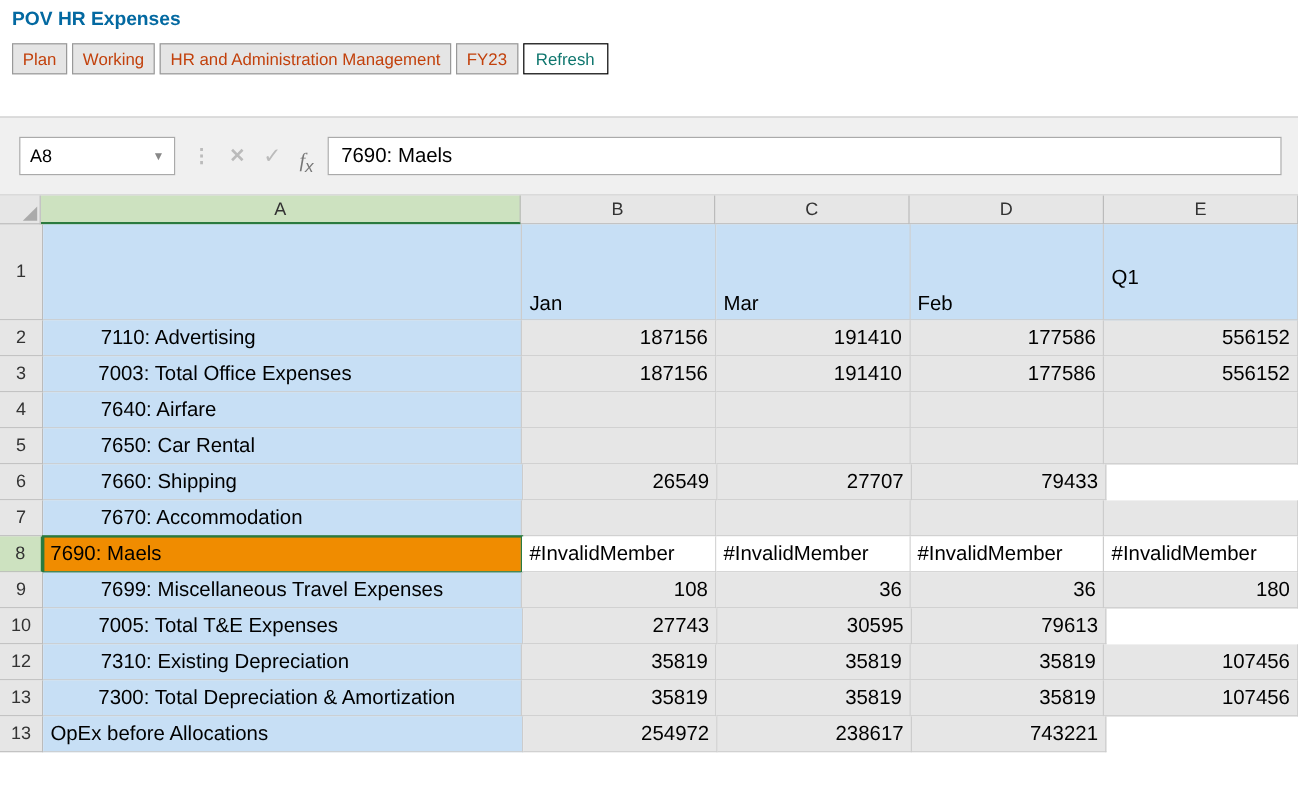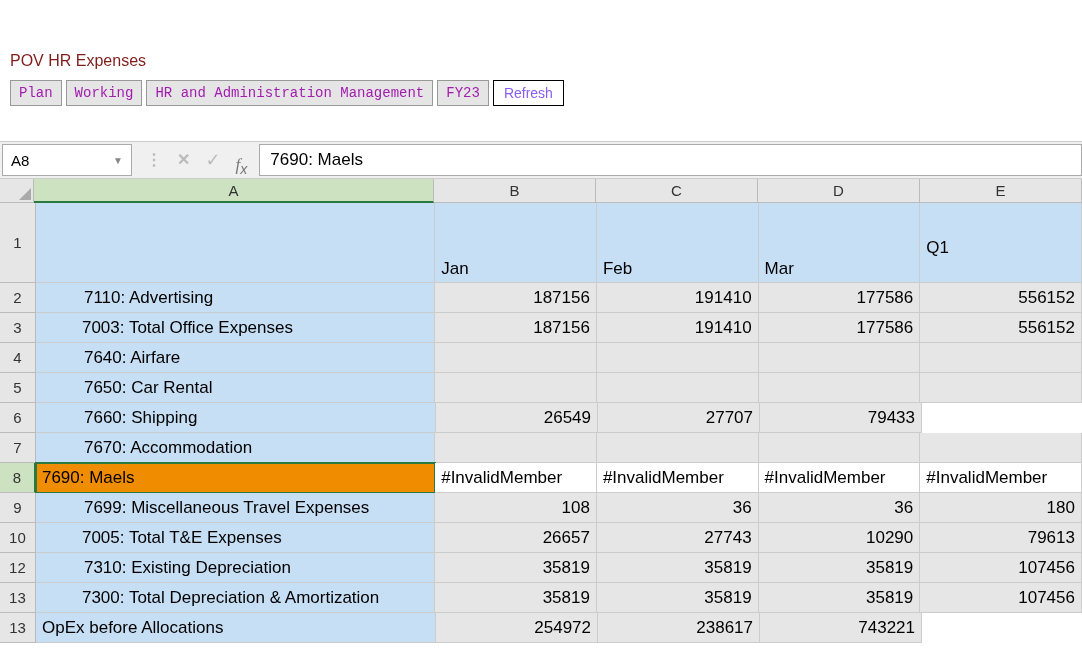--- a/index.html
+++ b/index.html
@@ -9,55 +9,53 @@
     body {
       margin: 0;
       padding: 0;
       background: #ffffff;
       overflow: hidden;
     }
     .header-section {
       padding: 8px 10px 0 10px;
     }
     .title {
-      color: #7f1d1d;
-      font-weight: normal;
+      color: #0369a1;
+      font-weight: bold;
       font-size: 16px;
-      margin-top: 44px;
     }
     .pov-row {
       margin-top: 10px;
       display: flex;
       gap: 4px;
       padding: 0 10px 10px 10px;
     }
     .pov-chip {
       background: #e5e5e5;
       border: 1px solid #999;
-      color: #a21caf;
+      color: #c2410c;
       padding: 4px 8px;
       font-size: 14px;
-      font-family: Liberation Mono, monospace;
     }
     .refresh-btn {
       background: #fff;
       border: 1px solid #000;
-      color: #8b5cf6;
+      color: #0f766e;
       padding: 4px 10px;
       font-size: 14px;
       cursor: pointer;
     }
     .namebox-row {
       display: flex;
       align-items: center;
       background: #f0f0f0;
       border-top: 1px solid #ccc;
       border-bottom: 1px solid #ccc;
       margin-top: 25px;
-      padding: 0;
+      padding: 14px;
     }
     .namebox {
       width: 130px;
       height: 32px;
       background: #fff;
       border: 1px solid #aaa;
       padding: 4px 8px;
       font-size: 15px;
       display: flex;
       align-items: center;
@@ -247,22 +245,22 @@
       <div class="col-header col-c">C</div>
       <div class="col-header col-d">D</div>
       <div class="col-header col-e">E</div>
     </div>
   </div>
 
   <div class="row row1">
     <div class="row-header" style="height:80px">1</div>
     <div class="cell cell-a"></div>
     <div class="cell cell-data" style="background:#c7dff5;justify-content:flex-start">Jan</div>
+    <div class="cell cell-data" style="background:#c7dff5;justify-content:flex-start">Mar</div>
     <div class="cell cell-data" style="background:#c7dff5;justify-content:flex-start">Feb</div>
-    <div class="cell cell-data" style="background:#c7dff5;justify-content:flex-start">Mar</div>
     <div class="cell cell-data cell-e" style="background:#c7dff5;justify-content:flex-start">
       <span class="q1-label">Q1</span>
     </div>
   </div>
 
   <div id="data-rows">
       <div class="row">
         <div class="row-header">2</div>
         <div class="cell cell-a indent-2">7110: Advertising</div>
         <div class="cell cell-data gray-bg">187156</div>
@@ -321,23 +319,22 @@
         <div class="row-header">9</div>
         <div class="cell cell-a indent-2">7699: Miscellaneous Travel Expenses</div>
         <div class="cell cell-data gray-bg">108</div>
         <div class="cell cell-data gray-bg">36</div>
         <div class="cell cell-data gray-bg">36</div>
         <div class="cell cell-data gray-bg">180</div>
       </div>
       <div class="row">
         <div class="row-header">10</div>
         <div class="cell cell-a indent-1">7005: Total T&amp;E Expenses</div>
-        <div class="cell cell-data gray-bg">26657</div>
         <div class="cell cell-data gray-bg">27743</div>
-        <div class="cell cell-data gray-bg">10290</div>
+        <div class="cell cell-data gray-bg">30595</div>
         <div class="cell cell-data gray-bg">79613</div>
       </div>
       <div class="row">
         <div class="row-header">12</div>
         <div class="cell cell-a indent-2">7310: Existing Depreciation</div>
         <div class="cell cell-data gray-bg">35819</div>
         <div class="cell cell-data gray-bg">35819</div>
         <div class="cell cell-data gray-bg">35819</div>
         <div class="cell cell-data gray-bg">107456</div>
       </div>

